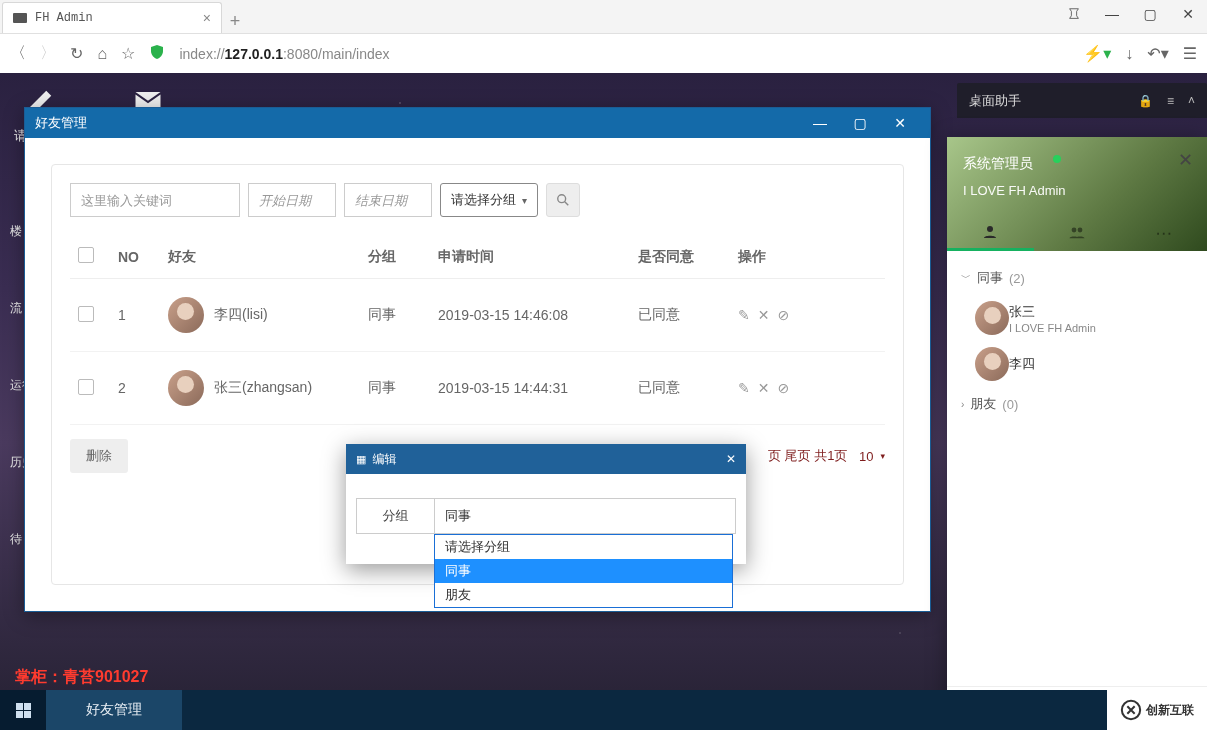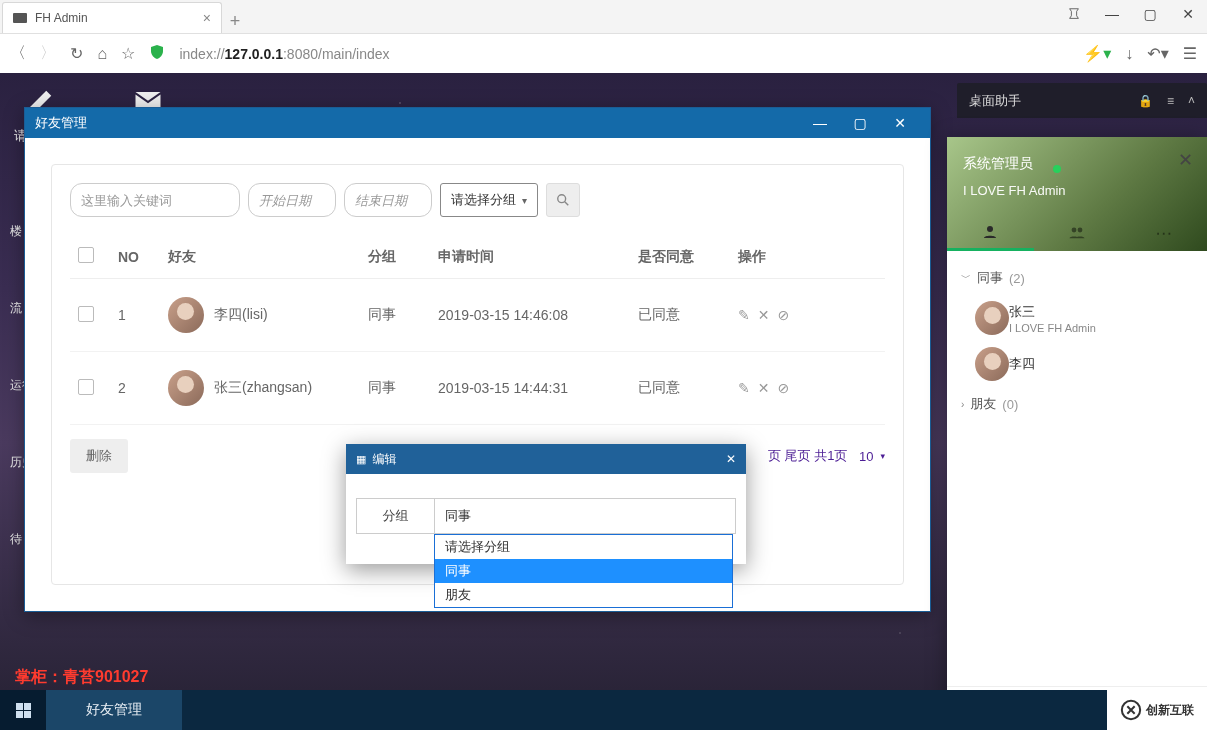--- a/index.html
+++ b/index.html
@@ -4,21 +4,21 @@
 <style>
 * { box-sizing: border-box; margin: 0; padding: 0; font-family: "Microsoft YaHei", Arial, sans-serif; }
 html, body { width: 1207px; height: 730px; overflow: hidden; }
 body { position: relative; }
 
 
 .browser-chrome { width: 100%; height: 73px; background: #f4f4f4; border-bottom: 1px solid #d0d0d0; }
 .tab-bar { height: 33px; display: flex; align-items: flex-end; padding-left: 2px; position: relative; }
 .browser-tab { height: 31px; width: 220px; background: #fff; border: 1px solid #d8d8d8; border-bottom: none; border-radius: 3px 3px 0 0; display: flex; align-items: center; padding: 0 10px; font-size: 12px; color: #555; }
 .tab-fav { width: 14px; height: 10px; background: #555; margin-right: 8px; border-radius: 1px; }
-.tab-title { flex: 1; }
+.tab-title { flex: 1; font-family: Liberation Mono, monospace; }
 .tab-close { font-size: 14px; color: #888; cursor: pointer; }
 .tab-add { width: 26px; height: 24px; display: flex; align-items: center; justify-content: center; color: #888; font-size: 18px; cursor: pointer; }
 .window-controls { position: absolute; right: 0; top: 0; display: flex; }
 .wc-btn { width: 38px; height: 28px; display: flex; align-items: center; justify-content: center; color: #444; font-size: 14px; }
 .addr-bar { height: 40px; display: flex; align-items: center; padding: 0 10px; gap: 14px; background: #fff; border-top: 1px solid #e0e0e0; }
 .ab-icon { color: #666; font-size: 16px; }
 .ab-shield { color: #2bb24c; }
 .ab-url { flex: 1; font-size: 14px; color: #888; }
 .ab-url b { color: #222; font-weight: 600; }
 .ab-right { display: flex; align-items: center; gap: 14px; color: #666; }
@@ -38,60 +38,60 @@
 .dh-icon { margin-left: 14px; font-size: 12px; color: #bbb; }
 
 
 .fm-window { position: absolute; top: 107px; left: 24px; width: 907px; height: 505px; background: #fff; border: 1px solid #1a5d96; display: flex; flex-direction: column; font-size: 14px; box-shadow: 0 4px 18px rgba(0,0,0,.35); }
 .fm-title { height: 30px; background: #146aa9; color: #fff; display: flex; align-items: center; padding: 0 10px; font-size: 13px; }
 .fm-title .spacer { flex: 1; }
 .fm-tc { width: 40px; text-align: center; font-size: 14px; }
 .fm-body { flex: 1; padding: 26px; }
 .fm-panel { border: 1px solid #e6e6e6; border-radius: 4px; height: 100%; padding: 18px 18px 14px; position: relative; }
 .fm-filters { display: flex; gap: 8px; margin-bottom: 18px; }
-.fm-input { height: 34px; border: 1px solid #ccc; border-radius: 12px; padding: 0 10px; font-size: 13px; color: #555; }
+.fm-input { height: 34px; border: 1px solid #ccc; border-radius: 0; padding: 0 10px; font-size: 13px; color: #555; }
 .fm-input::placeholder { color: #999; }
 .kw { width: 170px; } .dt { width: 88px; font-style: italic; }
 .fm-select { height: 34px; border: 1px solid #888; border-radius: 3px; padding: 0 10px; font-size: 13px; display: flex; align-items: center; gap: 6px; color: #333; }
 .fm-select::after { content: "▾"; font-size: 10px; color: #666; }
 .fm-search-btn { width: 34px; height: 34px; background: #eee; border: 1px solid #ddd; border-radius: 3px; display: flex; align-items: center; justify-content: center; color: #888; }
 
 .fm-table { width: 100%; border-collapse: collapse; }
 .fm-table th { text-align: left; font-weight: 600; color: #666; font-size: 14px; padding: 12px 8px; border-bottom: 1px solid #eee; }
 .fm-table td { padding: 18px 8px; color: #666; border-bottom: 1px solid #f2f2f2; vertical-align: middle; }
 .chk { width: 16px; height: 16px; border: 1.5px solid #bbb; border-radius: 2px; display: inline-block; }
 .friend-cell { display: flex; align-items: center; gap: 10px; }
 .avatar { width: 36px; height: 36px; border-radius: 50%; background: linear-gradient(135deg,#c9a08a,#8b6a5a); position: relative; overflow: hidden; }
 .avatar::after { content:""; position:absolute; left:9px; top:6px; width:17px; height:17px; border-radius:50%; background:#e8d0be; }
 .row-actions { display: flex; gap: 8px; color: #999; font-size: 14px; }
 .row-actions span { cursor: pointer; }
 
 .fm-footer { display: flex; align-items: center; margin-top: 14px; }
 .del-btn { padding: 8px 16px; background: #eee; color: #666; border-radius: 3px; font-size: 13px; }
-.pager { margin-left: auto; color: #4c1d95; font-size: 13px; display: flex; align-items: center; gap: 4px; }
+.pager { margin-left: auto; color: #7f1d1d; font-size: 13px; display: flex; align-items: center; gap: 4px; }
 .pager::after { content: "▾"; font-size: 9px; margin-left: 3px; }
 
 
 .edit-dialog { position: absolute; top: 444px; left: 346px; width: 400px; background: #fff; box-shadow: 0 6px 22px rgba(0,0,0,.4); font-size: 13px; }
 .ed-title { height: 30px; background: #206199; color: #fff; display: flex; align-items: center; padding: 0 10px; font-size: 12px; }
 .ed-title::before { content: "▦"; font-size: 11px; margin-right: 6px; }
 .ed-title .spacer { flex:1; }
 .ed-body { padding: 24px 10px 30px; }
 .ed-row { display: flex; border: 1px solid #ccc; height: 36px; }
 .ed-label { width: 78px; display: flex; align-items: center; justify-content: center; border-right: 1px solid #ccc; color: #444; }
 .ed-val { flex: 1; display: flex; align-items: center; padding: 0 10px; color: #333; }
 .ed-dd { position: absolute; left: 88px; top: 90px; width: 299px; border: 1px solid #1a6fd6; background: #fff; }
 .ed-opt { padding: 3px 10px; font-size: 13px; color: #333; }
 .ed-opt.active { background: #1e90ff; color: #fff; }
 
 
 .chat-panel { position: absolute; top: 137px; right: 0; width: 260px; height: 593px; background: #fff; box-shadow: -2px 0 18px rgba(0,0,0,.3); display: flex; flex-direction: column; }
 .chat-hdr { height: 114px; background: linear-gradient(135deg,#a8c68a,#5f7a44 60%,#2f4a1e); position: relative; padding: 18px 16px 0; color: #fff; }
 .chat-hdr .close { position: absolute; top: 12px; right: 14px; font-size: 18px; color: #444; }
-.chat-name { font-size: 14px; display: flex; align-items: flex-end; gap: 20px; }
+.chat-name { font-size: 14px; display: flex; align-items: flex-start; gap: 20px; }
 .status-dot { width: 8px; height: 8px; border-radius: 50%; background: #27d05c; display: inline-block; }
 .chat-sign { font-size: 13px; margin-top: 10px; opacity: .95; }
 .chat-tabs { position: absolute; bottom: 0; left: 0; right: 0; height: 36px; display: flex; }
 .chat-tab { flex: 1; display: flex; align-items: center; justify-content: center; color: rgba(0,0,0,.45); font-size: 17px; }
 .chat-tab.active { border-bottom: 3px solid #16b160; color: #2a2a2a; }
 .chat-body { flex: 1; padding: 10px 14px; overflow: auto; }
 .grp-hdr { display: flex; align-items: center; gap: 6px; color: #555; font-size: 13px; padding: 8px 0; }
 .grp-hdr .chev { font-size: 10px; color: #888; }
 .contact { display: flex; align-items: center; padding: 6px 0 6px 14px; }
 .contact .avatar { width: 34px; height: 34px; }

